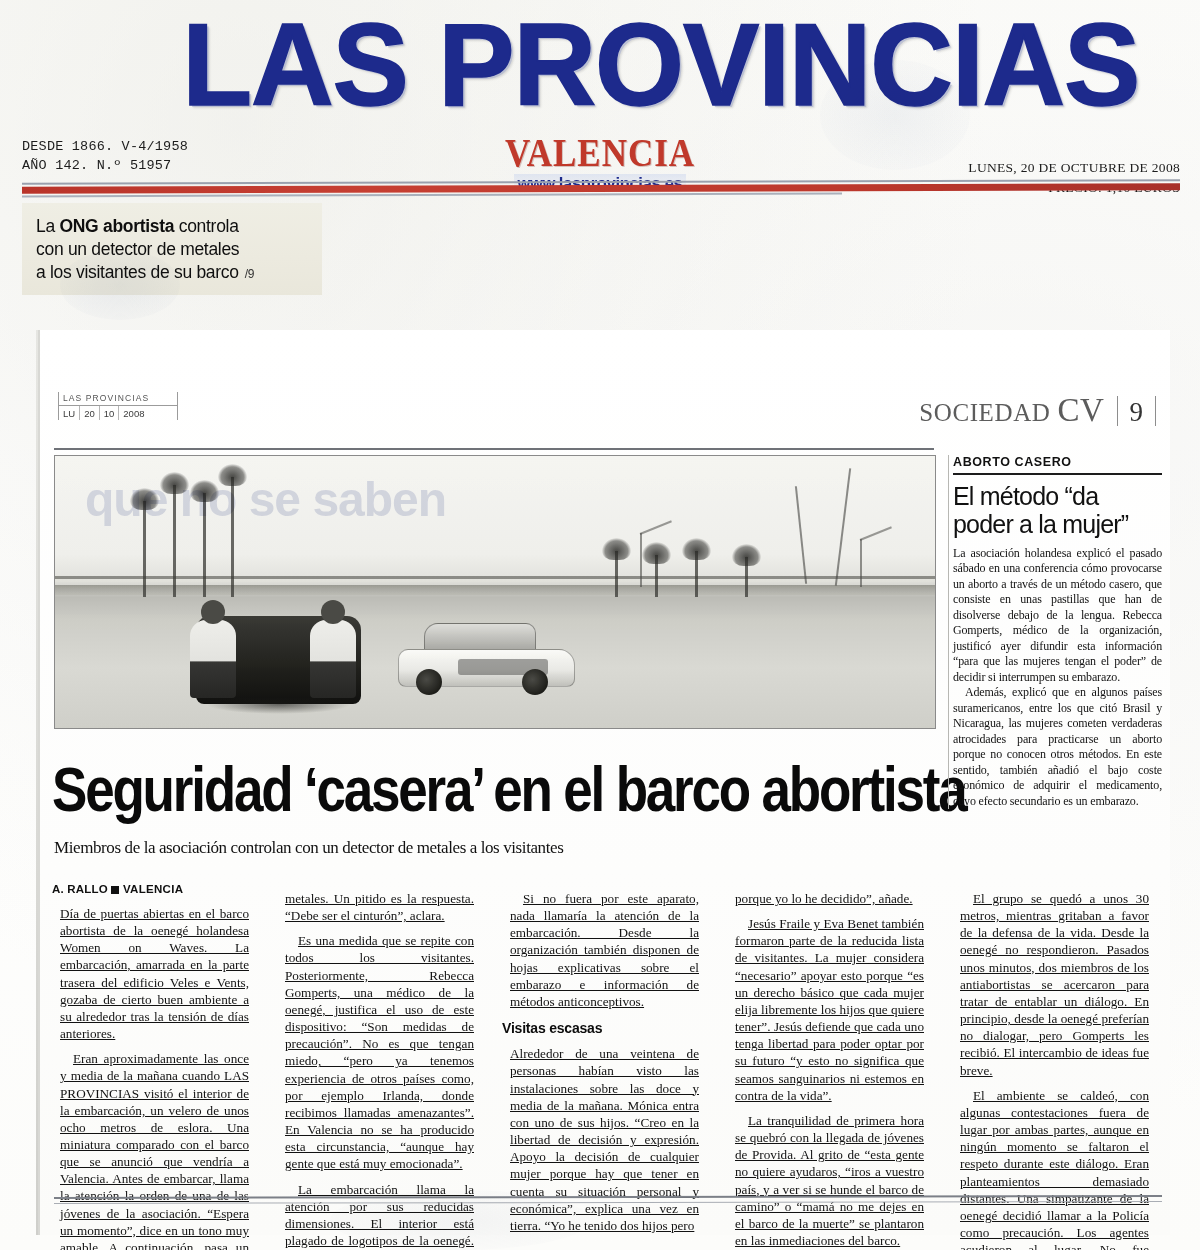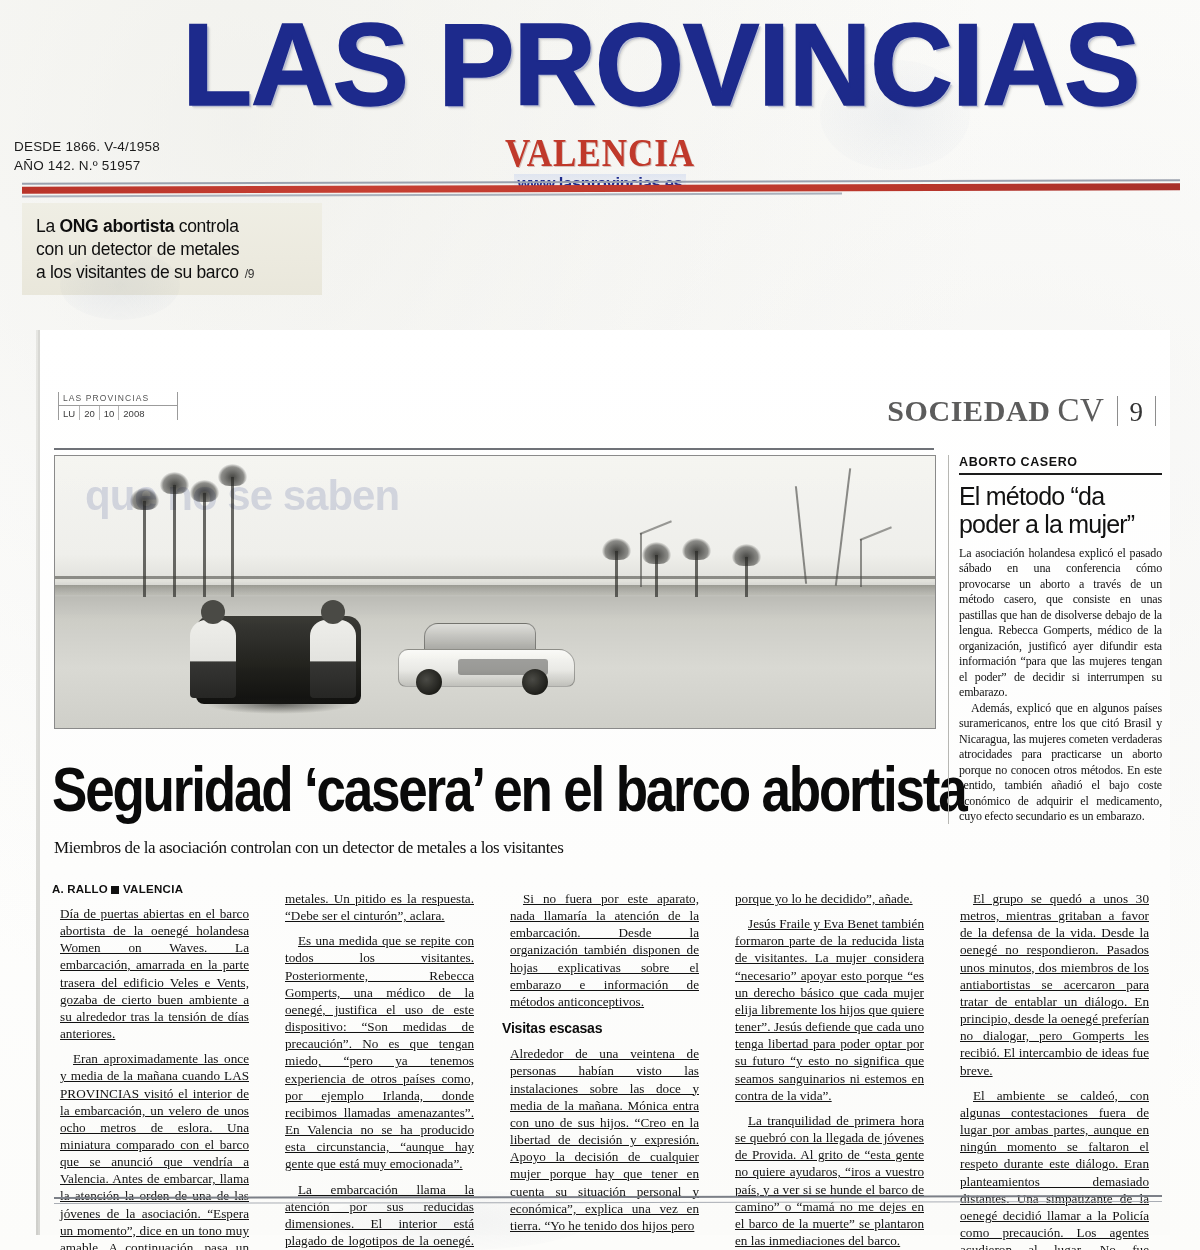--- a/index.html
+++ b/index.html
@@ -39,22 +39,22 @@
     color: #1d2a8c;
     line-height: 1.05;
     transform: scaleX(1.10) scaleY(1.12);
     transform-origin: left top;
     text-shadow: 2px 2px 0px rgba(160,170,205,0.55), 3px 3px 2px rgba(0,0,0,0.12);
     white-space: nowrap;
     -webkit-text-stroke: 1.4px #1d2a8c;
   }
   #desde-block {
     position: absolute;
-    left: 14px; top: 138px;
-    font-family: Liberation Sans, sans-serif;
+    left: 22px; top: 138px;
+    font-family: Liberation Mono, monospace;
     font-size: 13.5px;
     line-height: 1.38;
     color: #1c1c1c;
     letter-spacing: 0.2px;
   }
   #valencia-block {
     position: absolute;
     left: 0; top: 133px;
     width: 1200px;
     text-align: center;
@@ -186,23 +186,22 @@
 
   #section-head {
     position: absolute;
     right: 14px; top: 62px;
     display: flex;
     align-items: baseline;
     font-family: "Liberation Serif", serif;
     color: #5c5c5c;
   }
   #section-name {
-    font-size: 30px;
+    font-size: 25px;
     letter-spacing: 0.6px;
-    font-weight: bold;
   }
   #section-sub {
     font-size: 33px;
     margin-left: 7px;
     letter-spacing: 0.6px;
   }
   #section-divider {
     width: 1px;
     height: 30px;
     background: #8d8d8d;
@@ -357,21 +356,21 @@
     width: 88%; height: 16px;
     background: radial-gradient(ellipse at 50% 40%, rgba(30,30,28,0.6) 0%, rgba(30,30,28,0) 70%);
   }
   #photo-ghost {
     position: absolute;
     left: 0; top: 0;
     width: 100%; height: 42%;
     opacity: 0.16;
     font-family: "Liberation Sans", sans-serif;
     font-weight: bold;
-    font-size: 42px;
+    font-size: 48px;
     color: #2a3a8a;
     padding: 14px 30px;
     box-sizing: border-box;
     line-height: 1.25;
     letter-spacing: -1px;
     mix-blend-mode: multiply;
   }
 
   #photo-caption {
     position: absolute;
@@ -465,21 +464,21 @@
     text-align: left;
     letter-spacing: -0.2px;
   }
 
   
   #sidebar {
     position: absolute;
     left: 908px; top: 125px;
     width: 214px;
     border-left: 1px solid #b7b7b3;
-    padding-left: 10px;
+    padding-left: 4px;
     box-sizing: border-box;
   }
   #sidebar-kicker {
     font-family: "Liberation Sans", sans-serif;
     font-weight: bold;
     font-size: 12.5px;
     letter-spacing: 0.6px;
     color: #111;
     border-bottom: 2px solid #1c1c1c;
     padding-bottom: 4px;
@@ -544,20 +543,24 @@
   <div id="desde-block">
     <div>DESDE 1866. V-4/1958</div>
     <div>AÑO 142. N.º 51957</div>
   </div>
 
   <div id="valencia-block">
     <div id="valencia-word">VALENCIA</div>
     <div><span id="valencia-url">www.lasprovincias.es</span></div>
   </div>
 
+  <div id="date-block">
+    <div>LUNES, 20 DE OCTUBRE DE 2008</div>
+    <div>PRECIO: 1,10 EUROS</div>
+  </div>
 
   <div id="rule-grey-top"></div>
   <div id="rule-red"></div>
   <div id="rule-grey-bottom"></div>
 
   <div id="promo">
     <div id="promo-text">
       <span>La </span><b>ONG abortista</b><span> controla</span><br>
       <span>con un detector de metales</span><br>
       <span>a los visitantes de su barco</span><span id="promo-page">/9</span>

